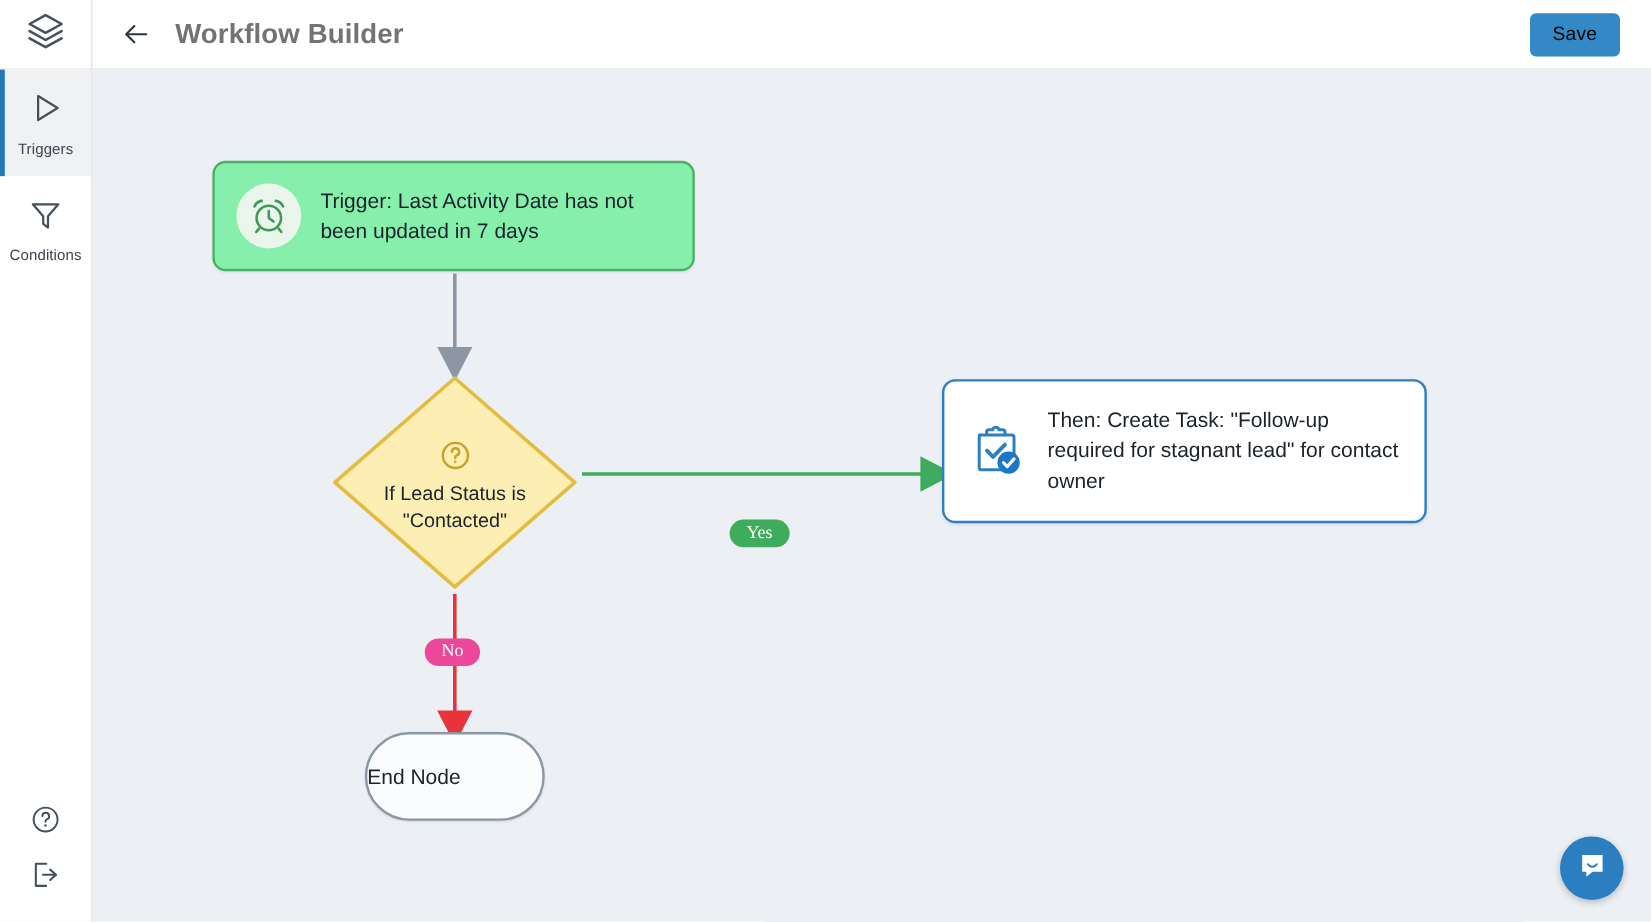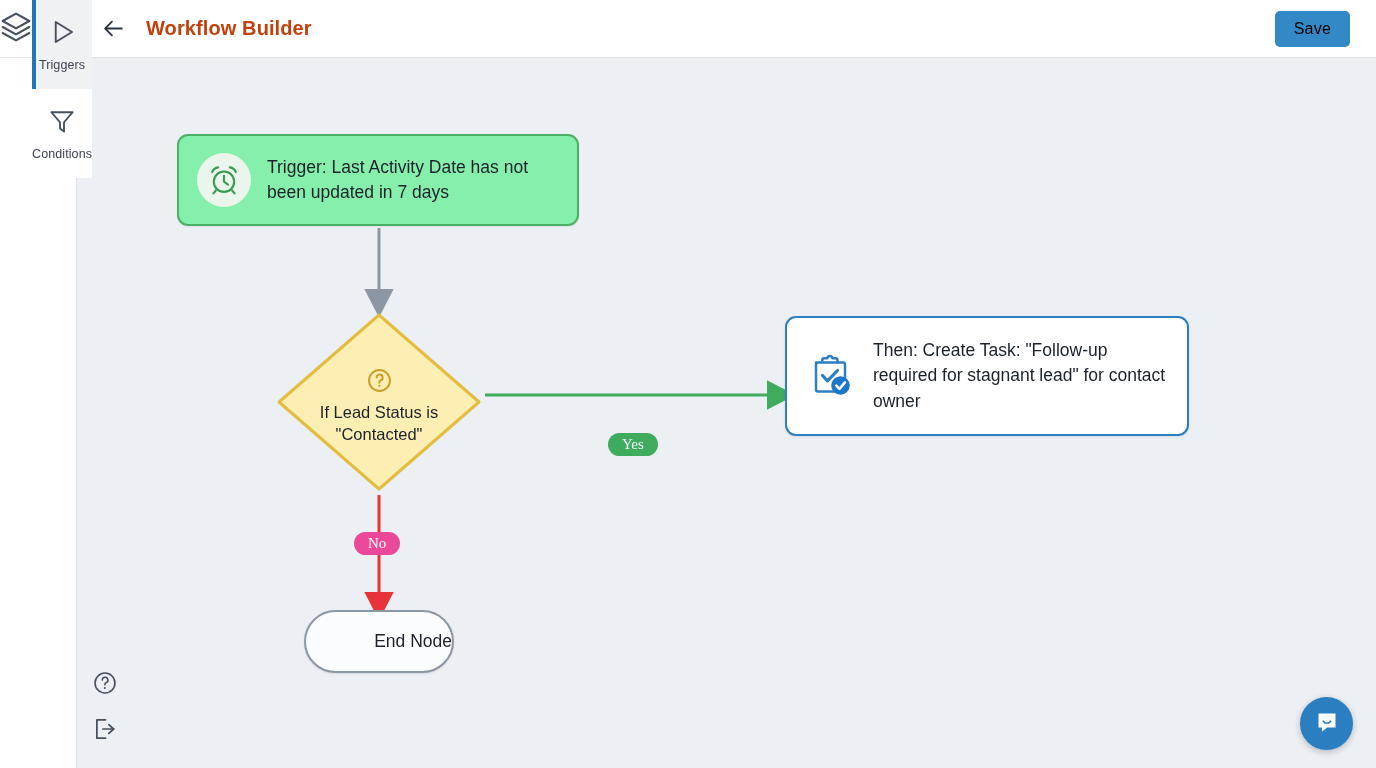--- a/index.html
+++ b/index.html
@@ -7,21 +7,21 @@
     width: 1376px; height: 768px;
     font-family: "Liberation Sans", sans-serif;
     background: #ffffff; overflow: hidden;
   }
   #app { position: relative; width: 1376px; height: 768px; display: flex; }
 
   
   .sidebar {
     width: 77px; height: 768px; background: #ffffff;
     border-right: 1px solid #dcdfe3;
-    display: flex; flex-direction: row; align-items: stretch;
+    display: flex; flex-direction: column; align-items: stretch;
     flex: 0 0 77px; position: relative; z-index: 5;
   }
   .sb-logo {
     height: 58px; display: flex; align-items: center; justify-content: center;
     border-bottom: 1px solid #e6e8eb;
   }
   .sb-items { padding-top: 0; }
   .sb-item {
     height: 89px; display: flex; flex-direction: column;
     align-items: center; justify-content: center; gap: 7px;
@@ -40,21 +40,21 @@
   .sb-bottom .ico-btn { cursor: pointer; display: flex; }
 
   
   .right { flex: 1 1 auto; display: flex; flex-direction: column; min-width: 0; }
   .header {
     height: 58px; background: #ffffff; border-bottom: 1px solid #dcdfe3;
     display: flex; align-items: center; padding: 0 26px 0 22px; gap: 18px;
     flex: 0 0 58px;
   }
   .back-btn { display: flex; cursor: pointer; padding: 2px; }
-  .page-title { font-size: 20px; color: #c2410c; font-weight: 600; letter-spacing: .1px; }
+  .page-title { font-size: 23px; color: #737373; font-weight: 600; letter-spacing: .1px; }
   .spacer { flex: 1 1 auto; }
   .save-btn {
     background: #3389c6; color: #000000; border: none; border-radius: 5px;
     font-size: 16px; font-family: inherit; padding: 9px 19px; cursor: pointer;
     letter-spacing: .2px;
   }
 
   
   .canvas {
     position: relative; flex: 1 1 auto; background: #eceff3; overflow: hidden;
@@ -91,23 +91,23 @@
   .action-node {
     left: 708px; top: 258px; width: 404px; height: 120px;
     background: #ffffff; border: 2px solid #2d7fc1; border-radius: 11px;
     display: flex; align-items: center; padding: 0 14px 0 18px; gap: 16px;
     box-shadow: 0 1px 3px rgba(20,30,45,.09);
   }
   .action-iconwrap { width: 52px; flex: 0 0 52px; display: flex; align-items: center; justify-content: center; }
 
   
   .end-node {
-    left: 227px; top: 552px; width: 150px; height: 63px;
+    left: 227px; top: 552px; width: 150px; height: 74px;
     background: #fbfcfd; border: 2px solid #8c97a5; border-radius: 40px;
-    display: flex; align-items: center; justify-content: flex-end;
+    display: flex; align-items: center; justify-content: flex-start;
     box-shadow: 0 1px 2px rgba(20,30,45,.10);
   }
   .end-text { font-size: 17.5px; color: #1b222b; }
 
   
   .edge-label {
     position: absolute; border-radius: 14px; color: #ffffff;
     font-size: 15px; display: flex; align-items: center; justify-content: center;
     padding: 4px 14px; line-height: 1; font-family: Liberation Serif, serif;
   }

